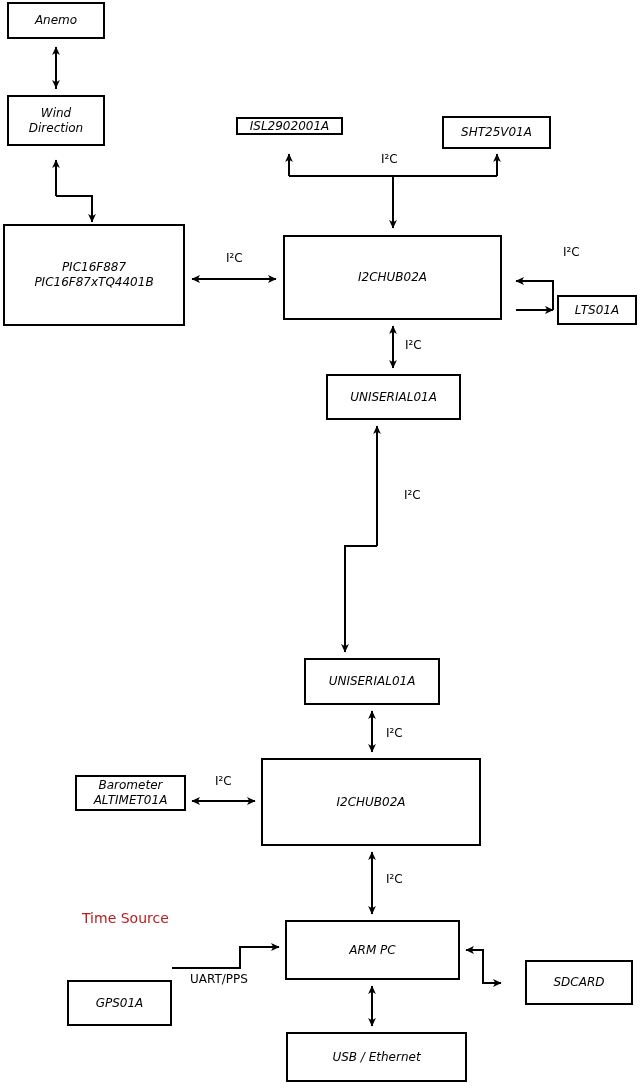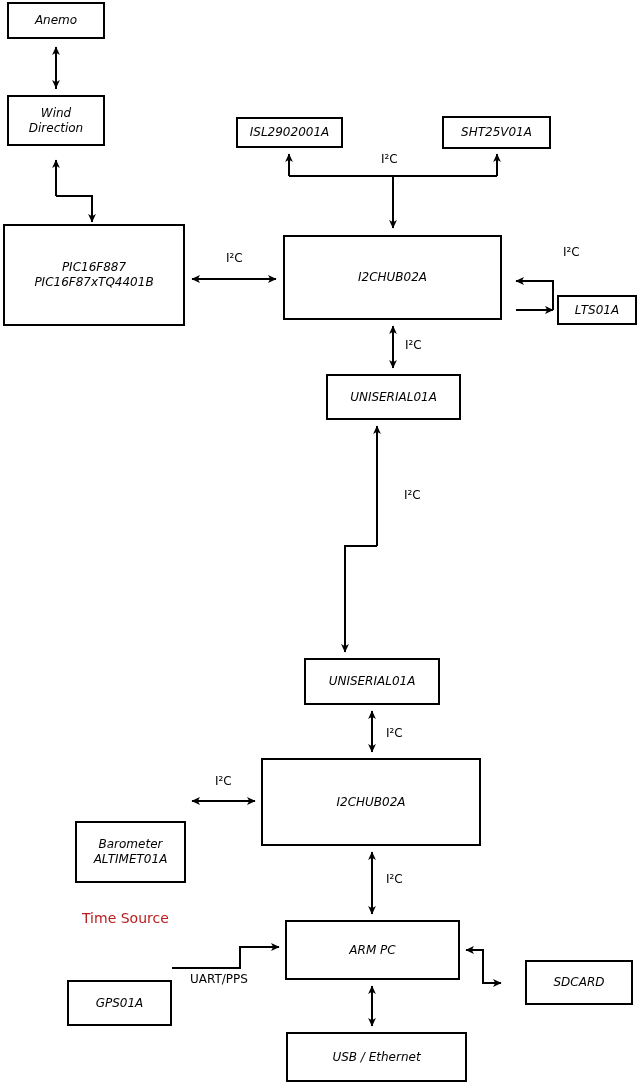--- a/index.html
+++ b/index.html
@@ -125,21 +125,21 @@
   <div class="node" style="left:7px; top:95px; width:98px; height:51px;">
     <span class="node-label">Wind
 Direction</span>
   </div>
 
   <div class="node" style="left:3px; top:224px; width:182px; height:102px;">
     <span class="node-label">PIC16F887
 PIC16F87xTQ4401B</span>
   </div>
 
-  <div class="node" style="left:236px; top:117px; width:107px; height:31px;">
+  <div class="node" style="left:236px; top:117px; width:107px; height:18px;">
     <span class="node-label">ISL2902001A</span>
   </div>
 
   <div class="node" style="left:442px; top:116px; width:109px; height:33px;">
     <span class="node-label">SHT25V01A</span>
   </div>
 
   <div class="node" style="left:283px; top:235px; width:219px; height:85px;">
     <span class="node-label">I2CHUB02A</span>
   </div>
@@ -153,21 +153,21 @@
   </div>
 
   <div class="node" style="left:304px; top:658px; width:136px; height:47px;">
     <span class="node-label">UNISERIAL01A</span>
   </div>
 
   <div class="node" style="left:261px; top:758px; width:220px; height:88px;">
     <span class="node-label">I2CHUB02A</span>
   </div>
 
-  <div class="node" style="left:75px; top:821px; width:111px; height:62px;">
+  <div class="node" style="left:75px; top:775px; width:111px; height:36px;">
     <span class="node-label">Barometer
 ALTIMET01A</span>
   </div>
 
   <div class="node" style="left:67px; top:936px; width:105px; height:46px;margin-top:44px;">
     <span class="node-label">GPS01A</span>
   </div>
 
   <div class="node" style="left:285px; top:920px; width:175px; height:60px;">
     <span class="node-label">ARM PC</span>

